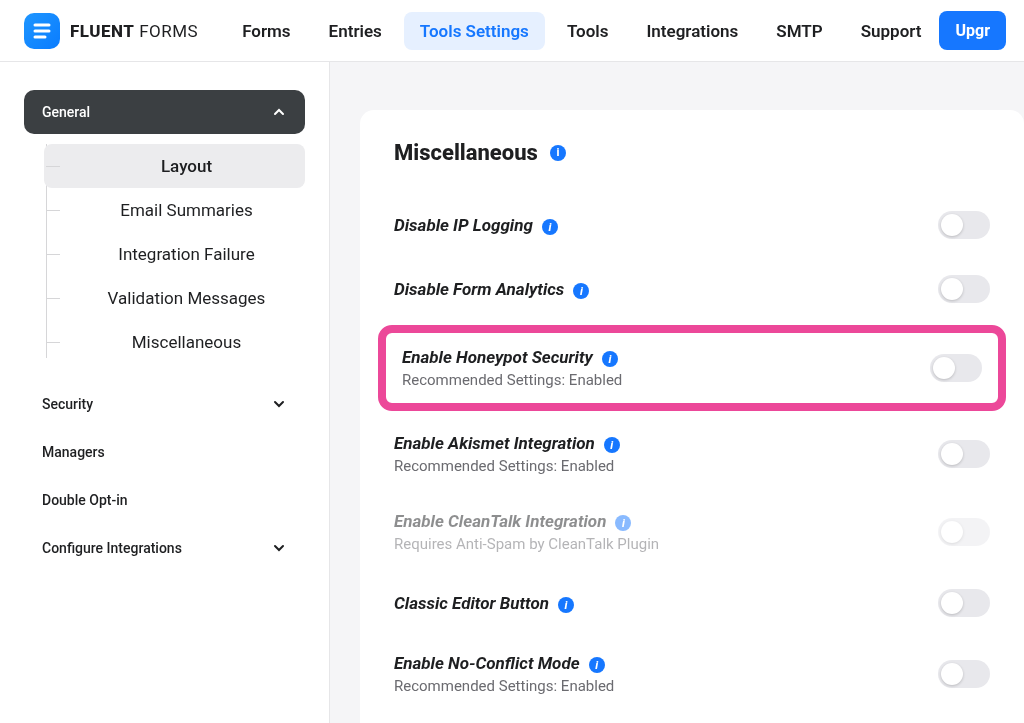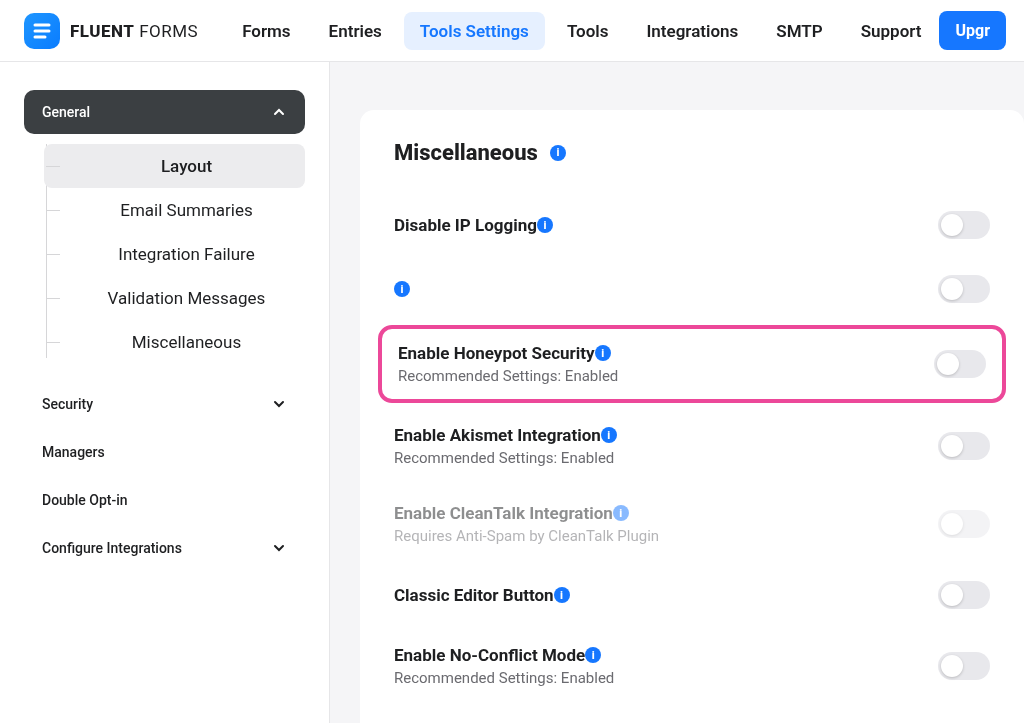--- a/index.html
+++ b/index.html
@@ -21,24 +21,24 @@
 .sub-list { margin: 10px 0 18px 0; position: relative; }
 .sub-list::before { content:""; position:absolute; left:22px; top:0; bottom:6px; width:1px; background:#d6d6d8; }
 .sub-item { padding: 12px 16px 12px 40px; font-size: 17px; color: #1e1f21; border-radius: 8px; cursor: pointer; margin-left: 20px; position: relative; text-align: center; }
 .sub-item::before { content:""; position:absolute; left:2px; top:50%; width:14px; height:1px; background:#d6d6d8; }
 .sub-item.active { background: #ececee; font-weight: 500; }
 .main { flex: 1; padding: 48px 0 0 30px; overflow: auto; }
 .panel { background: #fff; border-radius: 14px; padding: 30px 34px 10px 34px; min-height: 620px; }
 .panel-title { display: flex; align-items: center; gap: 12px; font-size: 22px; font-weight: 800; margin-bottom: 28px; }
 .info { width: 16px; height: 16px; border-radius: 50%; background: #1677ff; color:#fff; font-size:11px; font-weight:800; display:inline-flex; align-items:center; justify-content:center; }
 .row { display: flex; align-items: center; justify-content: space-between; padding: 18px 0; }
-.row.highlight { border: 4px solid #ec4899; border-radius: 14px; padding: 14px 16px; margin: 4px -16px; }
+.row.highlight { border: 8px solid #ec4899; border-radius: 14px; padding: 14px 16px; margin: 4px -16px; }
 .row.disabled { opacity: .5; }
 .row-text { display: flex; flex-direction: column; gap: 4px; }
-.row-title { display: flex; align-items: center; gap: 0; font-size: 17px; font-weight: 700; }
+.row-title { display: flex; align-items: flex-end; gap: 9px; font-size: 17px; font-weight: 700; font-style: italic; }
 .row-sub { font-size: 15px; color: #6b6b70; font-weight: 400; }
 .toggle { width: 52px; height: 28px; border-radius: 20px; background: #e8e8ec; position: relative; cursor: pointer; flex-shrink:0; }
 .toggle::after { content:""; position:absolute; left:3px; top:3px; width:22px; height:22px; border-radius:50%; background:#fff; box-shadow:0 1px 3px rgba(0,0,0,.2); }
 </style>
 </head>
 <body>
 
 <div class="topbar">
   <div class="logo">
     <div class="logo-mark">
@@ -112,20 +112,21 @@
               <div class="row-title">
                 <span>Disable IP Logging</span>
                 <span class="info">i</span>
               </div>
             </div>
             <div class="toggle"></div>
           </div>
           <div class="row">
             <div class="row-text">
               <div class="row-title">
+                <span>Disable Form Analytics</span>
                 <span class="info">i</span>
               </div>
             </div>
             <div class="toggle"></div>
           </div>
           <div class="row highlight">
             <div class="row-text">
               <div class="row-title">
                 <span>Enable Honeypot Security</span>
                 <span class="info">i</span>

